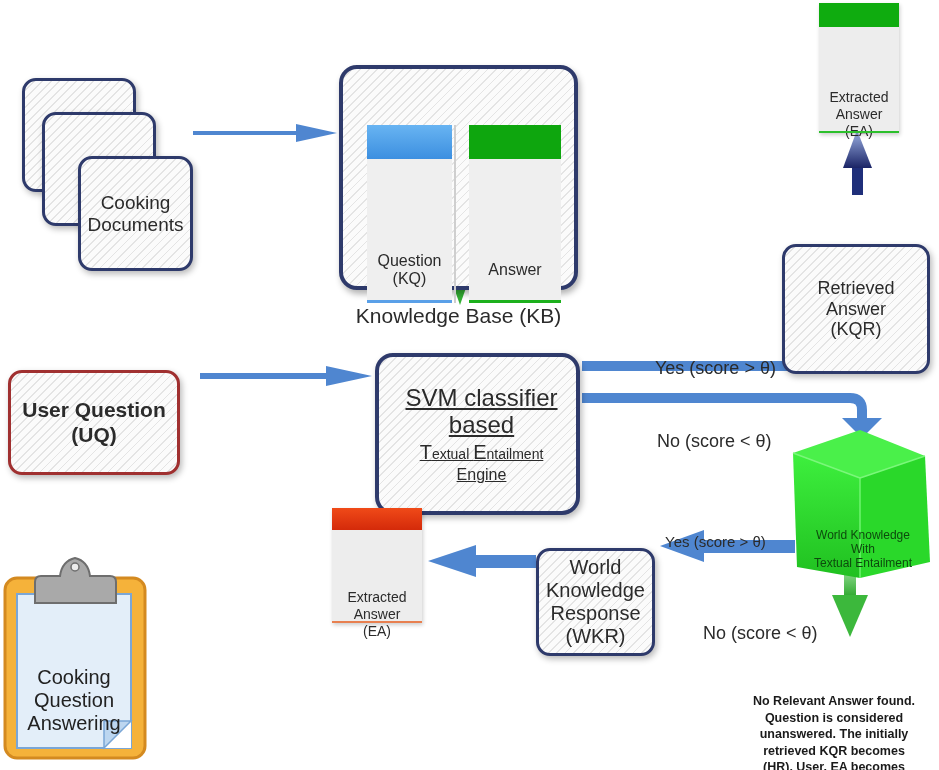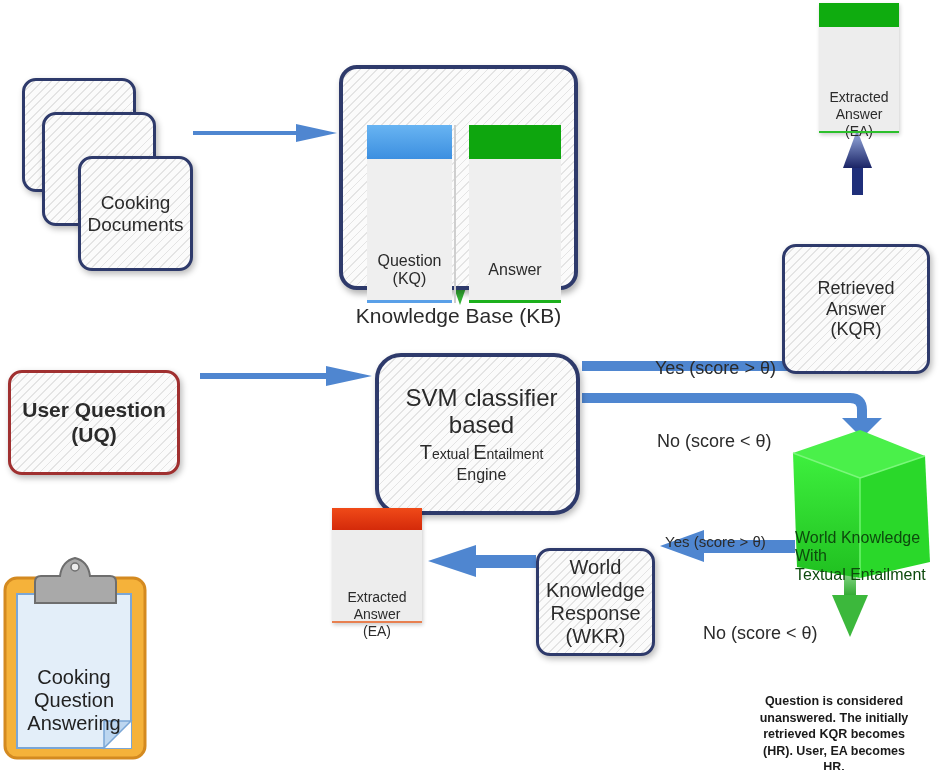--- a/index.html
+++ b/index.html
@@ -131,21 +131,21 @@
   <div class="abs" style="left:0;right:0;top:187px;text-align:center;font-size:21px;">Knowledge Base (KB)</div>
 </div>
 
 <div class="abs hatch rbox" style="left:8px;top:322px;width:172px;height:105px;border-color:#a03030;font-size:21px;font-weight:bold;">
   <div class="txt">
     <div>User Question</div>
     <div>(UQ)</div>
   </div>
 </div>
 
-<div class="abs hatch rbox" style="left:375px;top:305px;width:205px;height:162px;border-width:4px;border-radius:26px;">
+<div class="abs hatch rbox" style="left:375px;top:305px;width:205px;height:162px;border-width:4px;border-radius:18px;text-decoration:underline;">
   <div class="txt" style="padding-left:8px;">
     <div style="font-size:24px;">SVM classifier</div>
     <div style="font-size:24px;">based</div>
     <div style="font-size:14px;margin-top:2px;white-space:nowrap;"><span style="font-size:20px;">T</span><span>extual </span><span style="font-size:20px;">E</span><span>ntailment</span></div>
     <div style="font-size:16px;margin-top:2px;">Engine</div>
   </div>
 </div>
 
 <div class="label" style="left:655px;top:335px;">Yes (score &gt; θ)</div>
 <div class="label" style="left:657px;top:408px;">No (score &lt; θ)</div>
@@ -163,21 +163,21 @@
 <div class="doc" style="left:819px;top:3px;width:80px;height:130px;">
   <div class="bar" style="height:24px;background:#0fac0f;"></div>
   <div class="abs" style="left:0;right:0;top:38px;">
     <div>Extracted</div>
     <div>Answer</div>
     <div>(EA)</div>
   </div>
   <div class="line" style="background:#2cc02c;"></div>
 </div>
 
-<div class="abs txt" style="left:795px;top:481px;width:136px;text-align:left;font-size:16px;color:#0d4a0d;">
+<div class="abs txt" style="left:795px;top:481px;width:136px;text-align:center;font-size:12px;color:#0d4a0d;">
   <div>World Knowledge</div>
   <div>With</div>
   <div>Textual Entailment</div>
 </div>
 
 <div class="abs hatch rbox" style="left:536px;top:500px;width:119px;height:108px;font-size:20px;">
   <div class="txt">
     <div>World</div>
     <div>Knowledge</div>
     <div>Response</div>
@@ -189,20 +189,21 @@
   <div class="bar" style="height:22px;background:linear-gradient(#f04a18,#d42a0a);"></div>
   <div class="abs" style="left:0;right:0;top:33px;">
     <div>Extracted</div>
     <div>Answer</div>
     <div>(EA)</div>
   </div>
   <div class="line" style="background:#e88050;"></div>
 </div>
 
 <div class="abs" style="left:730px;top:645px;width:208px;text-align:center;font-size:12.5px;font-weight:bold;line-height:1.32;color:#1a1a1a;">
+  <div>No Relevant Answer found.</div>
   <div>Question is considered</div>
   <div>unanswered. The initially</div>
   <div>retrieved KQR becomes</div>
   <div>(HR). User, EA becomes</div>
   <div>HR.</div>
 </div>
 
 <div class="abs txt" style="left:17px;top:618px;width:114px;text-align:center;font-size:20px;color:#222;">
   <div>Cooking</div>
   <div>Question</div>

